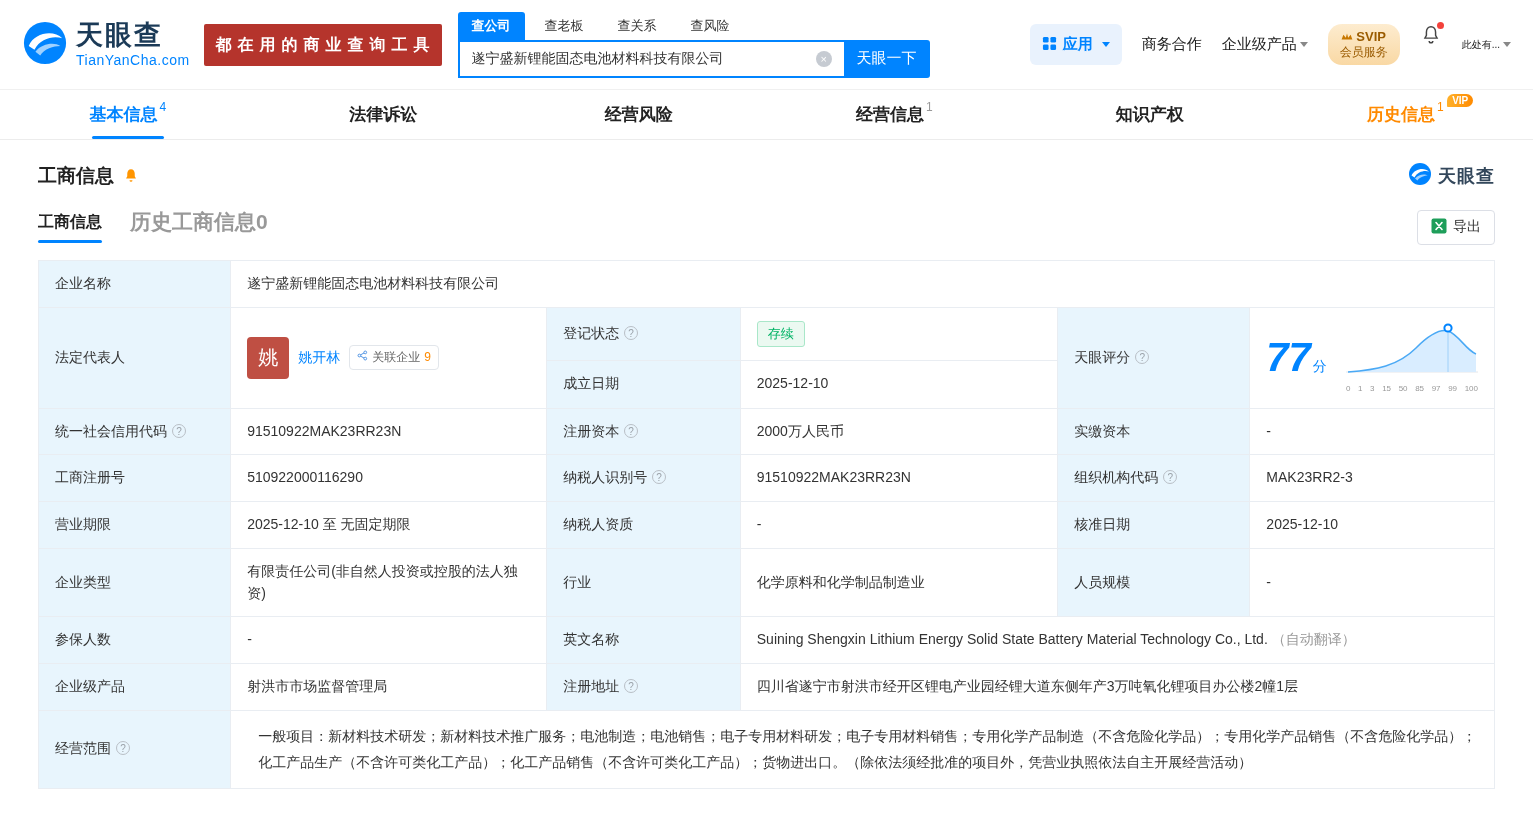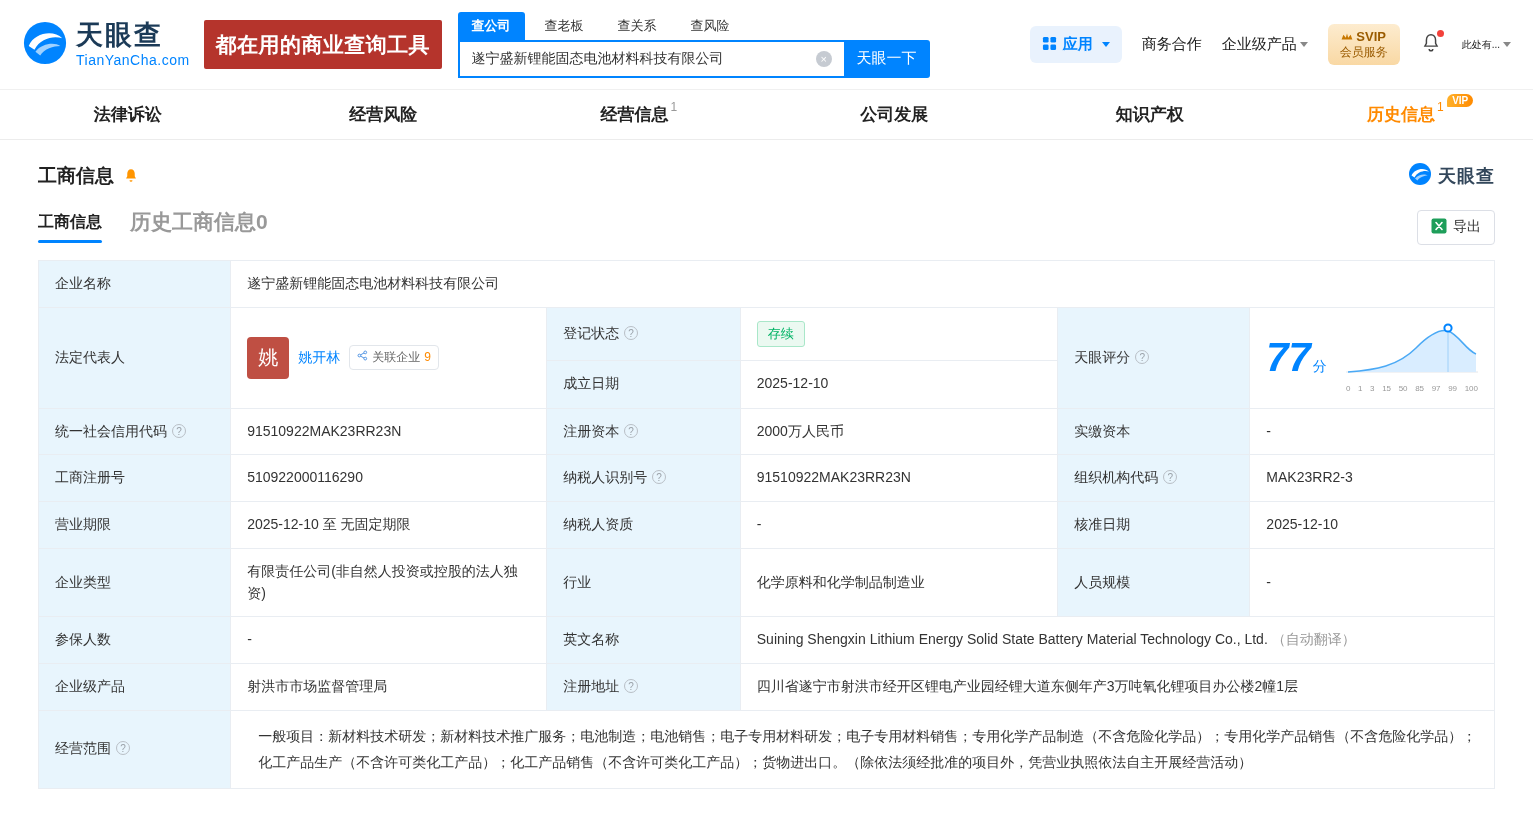--- a/index.html
+++ b/index.html
@@ -21,21 +21,21 @@
   }
   .logo { display: flex; align-items: center; gap: 8px; cursor: pointer; }
   .logo-texts { display: flex; flex-direction: column; line-height: 1.1; }
   .logo-cn { font-size: 27px; font-weight: 700; color: #1b3a57; letter-spacing: 2px; }
   .logo-en { font-size: 14px; color: #0084ff; letter-spacing: .5px; margin-top: 2px; }
   .banner {
     margin-left: 14px;
     background: #b5342c;
     color: #fff;
     font-weight: 700;
-    font-size: 21px;
+    font-size: 16px;
     padding: 9px 12px;
     border-radius: 2px;
     width: 238px;
   }
   .banner div { text-align: justify; text-align-last: justify; line-height: 1.5; }
   .search-area { margin-left: 16px; }
   .search-tabs { display: flex; align-items: flex-end; gap: 6px; }
   .search-tab {
     font-size: 13px; color: #333; padding: 5px 14px; cursor: pointer;
   }
@@ -57,36 +57,36 @@
     background: #c6cbd2; color: #fff; font-size: 11px; line-height: 16px;
     text-align: center; cursor: pointer;
   }
   .clear-icon::after { content: "×"; }
   .search-btn {
     width: 86px; height: 38px; border: none;
     background: #0084ff; color: #fff; font-size: 15px;
     border-radius: 0 3px 3px 0; cursor: pointer;
     font-family: inherit;
   }
-  .header-right { margin-left: auto; display: flex; align-items: center; gap: 20px; }
+  .header-right { margin-left: auto; display: flex; gap: 20px; }
   .apps-btn {
     display: flex; align-items: center; gap: 6px;
     background: #e9f2fd; border-radius: 6px; padding: 9px 12px;
     color: #0084ff; font-size: 15px; font-weight: 700; cursor: pointer;
   }
   .caret {
     display: inline-block; width: 0; height: 0;
     border-left: 4px solid transparent; border-right: 4px solid transparent;
     border-top: 5px solid #888; margin-left: 3px;
   }
   .caret.blue { border-top-color: #0084ff; }
   .menu-item { font-size: 15px; color: #222; cursor: pointer; display: flex; align-items: center; }
   .svip {
     background: linear-gradient(180deg, #fdeccf, #f9d8a4);
-    border-radius: 6px; padding: 5px 12px; text-align: center;
+    border-radius: 14px; padding: 5px 12px; text-align: center;
     color: #9a5b00; cursor: pointer; line-height: 1.25;
   }
   .svip-top { font-size: 13px; font-weight: 700; display: flex; align-items: center; gap: 3px; justify-content: center; }
   .svip-bottom { font-size: 12px; }
   .bell-wrap { position: relative; cursor: pointer; display: flex; }
   .red-dot {
     position: absolute; top: -2px; right: -2px;
     width: 7px; height: 7px; border-radius: 50%; background: #f3413b;
   }
   .user-menu { font-size: 10px; color: #222; cursor: pointer; display: flex; align-items: center; }
@@ -250,32 +250,34 @@
       <span class="red-dot"></span>
     </div>
     <div class="user-menu">
       <span>此处有...</span>
       <span class="caret"></span>
     </div>
   </div>
 </div>
 
 <div class="nav">
+  <div class="nav-tab active">
+    <span>基本信息</span>
+    <span class="nav-badge">4</span>
+    <i class="nav-underline"></i>
+  </div>
   <div class="nav-tab">
     <span>法律诉讼</span>
   </div>
   <div class="nav-tab">
     <span>经营风险</span>
   </div>
   <div class="nav-tab">
     <span>经营信息</span>
     <span class="nav-badge">1</span>
-  </div>
-  <div class="nav-tab">
-    <span>公司发展</span>
   </div>
   <div class="nav-tab">
     <span>知识产权</span>
   </div>
   <div class="nav-tab orange">
     <span>历史信息</span>
     <span class="nav-badge">1</span>
     <span class="vip-tag">VIP</span>
   </div>
 </div>

